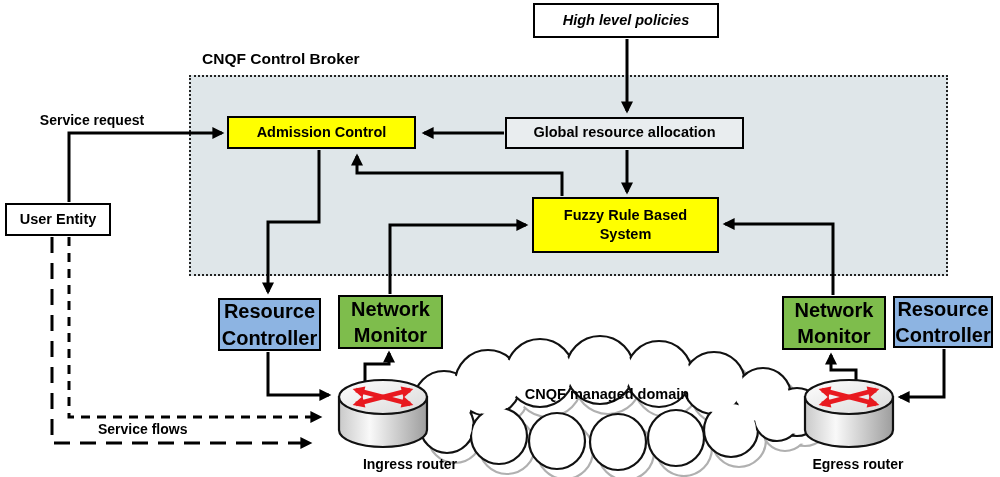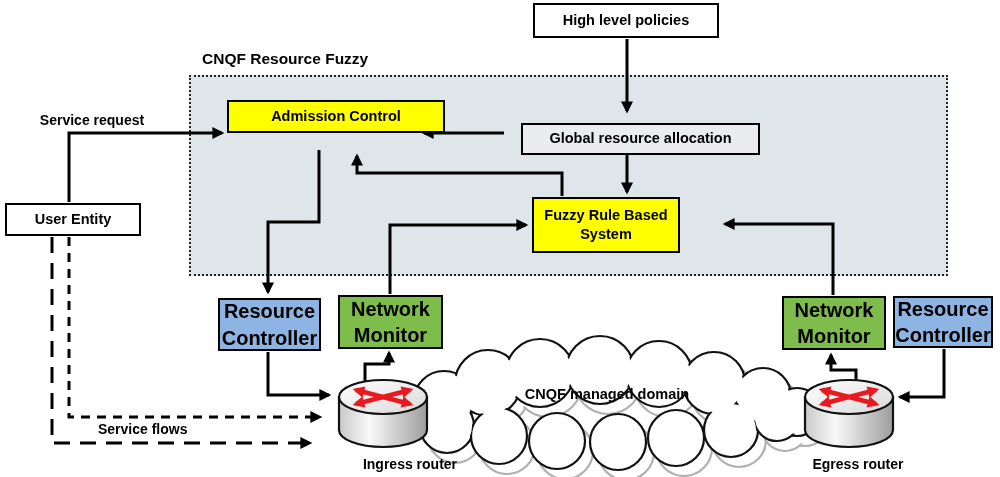--- a/index.html
+++ b/index.html
@@ -30,21 +30,21 @@
   }
   .center{text-align:center;}
   .broker-title{position:absolute;left:202px;top:50px;font-weight:bold;font-size:15.5px;z-index:2;}
 </style>
 </head>
 <body>
 
 <div class="stage">
 
   <div class="panel"></div>
-  <div class="broker-title">CNQF Resource Fuzzy</div>
+  <div class="broker-title">CNQF Control Broker</div>
 
   <svg class="layer-svg" width="1000" height="477" viewBox="0 0 1000 477">
     <defs>
       <marker id="mb" viewBox="0 0 10 10" refX="8" refY="5" markerWidth="4.4" markerHeight="4" orient="auto-start-reverse">
           <path d="M0,0 L10,5 L0,10 Z" fill="#000"></path>
         </marker>
       <marker id="mr" viewBox="0 0 10 10" refX="7" refY="5" markerWidth="2.8" markerHeight="2.6" orient="auto-start-reverse">
           <path d="M0,0 L10,5 L0,10 Z" fill="#e8191f"></path>
         </marker>
       <linearGradient id="gbody" x1="0" y1="0" x2="1" y2="0">
@@ -161,38 +161,38 @@
     <g transform="translate(466,0)">
       <path d="M 339,397 L 339,430 A 44 17 0 0 0 427,430 L 427,397 Z" fill="url(#gbody)" stroke="#111" stroke-width="2.2"></path>
       <ellipse cx="383" cy="397" rx="44" ry="17" fill="url(#gtop)" stroke="#111" stroke-width="2.2"></ellipse>
       <g stroke="#e8191f" stroke-width="4.5">
         <path d="M 356,390 L 410,404" marker-start="url(#mr)" marker-end="url(#mr)"></path>
         <path d="M 356,404 L 410,390" marker-start="url(#mr)" marker-end="url(#mr)"></path>
       </g>
     </g>
   </svg>
 
-  <div class="node white-box b2 fs145" style="left:533px;top:3px;width:186px;height:35px;">
+  <div class="node white-box b2 fs145" style="left:533px;top:3px;width:186px;height:35px;font-style:italic;">
     <span>High level policies</span>
   </div>
 
-  <div class="node yellow-box b25 fs145" style="left:227px;top:100px;width:218px;height:33px;">
+  <div class="node yellow-box b25 fs145" style="left:227px;top:116px;width:189px;height:33px;">
     <span>Admission Control</span>
   </div>
 
-  <div class="node light-box b2 fs145" style="left:521px;top:117px;width:239px;height:32px;margin-top:6px;">
+  <div class="node light-box b2 fs145" style="left:505px;top:117px;width:239px;height:32px;">
     <span>Global resource allocation</span>
   </div>
 
-  <div class="node yellow-box b25 fs145" style="left:532px;top:197px;width:148px;height:56px;">
+  <div class="node yellow-box b25 fs145" style="left:532px;top:197px;width:187px;height:56px;">
     <span>Fuzzy Rule Based</span>
     <span>System</span>
   </div>
 
-  <div class="node white-box b2 fs145" style="left:5px;top:203px;width:136px;height:33px;">
+  <div class="node white-box b2 fs145" style="left:5px;top:203px;width:106px;height:33px;">
     <span>User Entity</span>
   </div>
 
   <div class="node blue-box b25 fs14" style="left:218px;top:298px;width:103px;height:53px;">
     <span>Resource</span>
     <span>Controller</span>
   </div>
 
   <div class="node green-box b25 fs14" style="left:338px;top:295px;width:105px;height:54px;">
     <span>Network</span>

